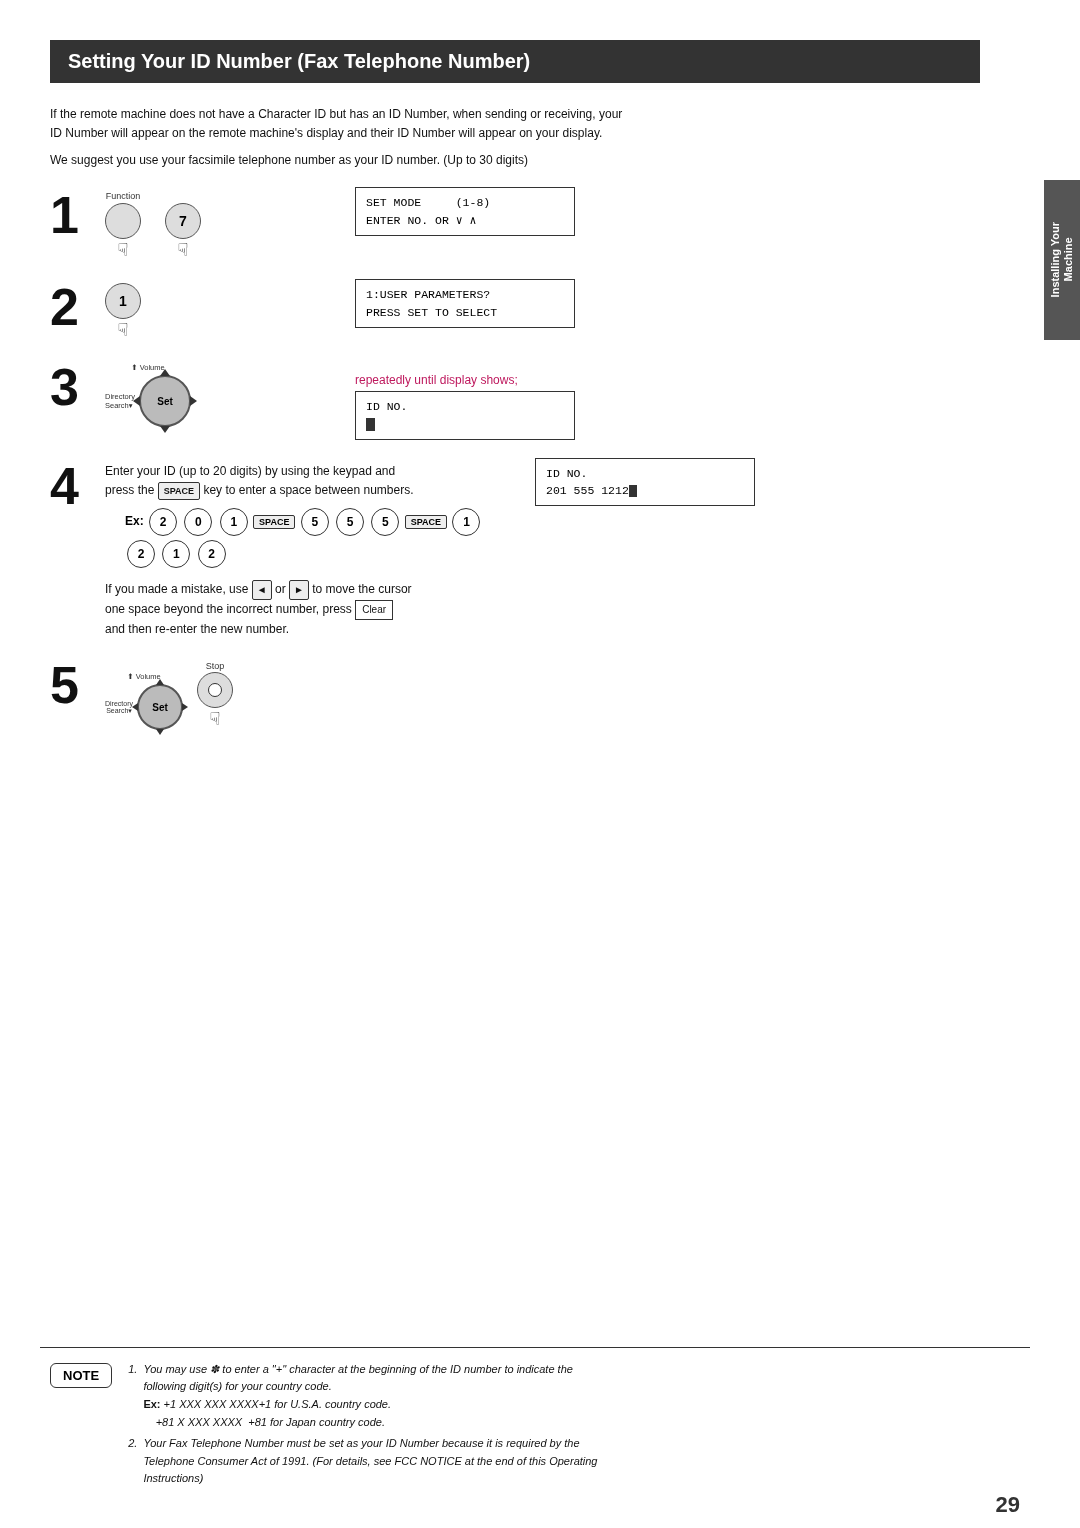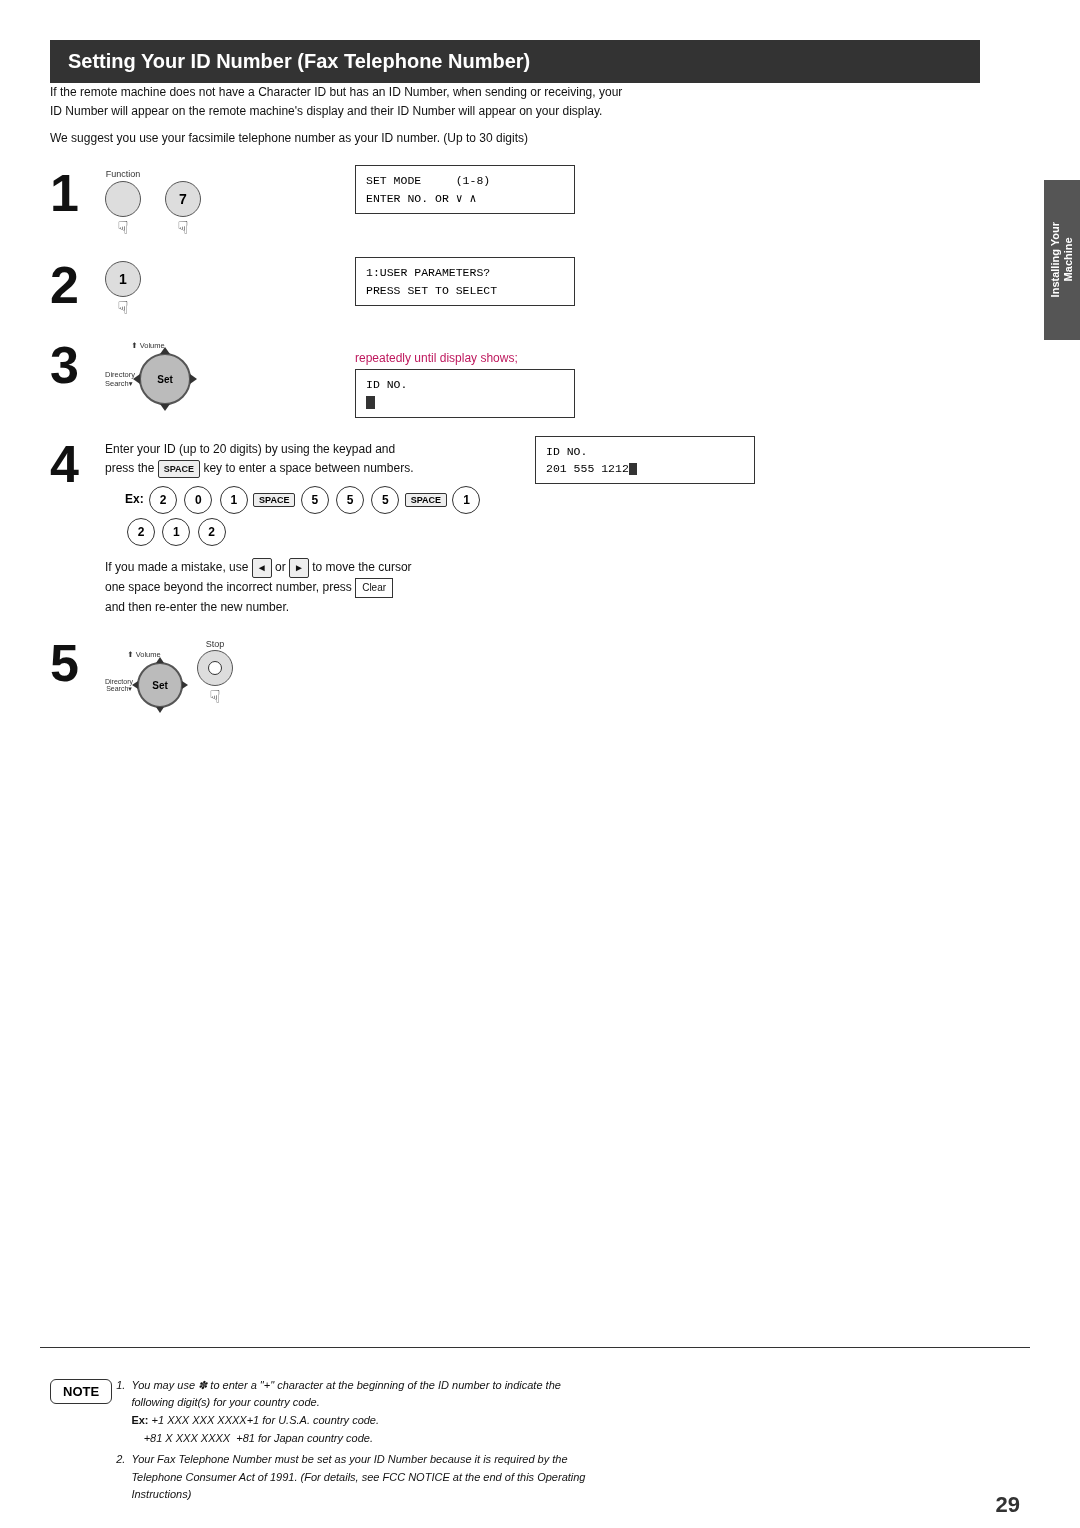--- a/index.html
+++ b/index.html
@@ -51,20 +51,21 @@
       letter-spacing: 0.5px;
     }
 
     
     .section-heading {
       background: #333333;
       color: white;
       font-size: 20px;
       font-weight: bold;
       padding: 10px 18px;
+      margin-bottom: 22px;
       display: inline-block;
       width: 100%;
     }
 
     
     .intro-text {
       font-size: 12px;
       line-height: 1.6;
       margin-bottom: 10px;
       color: #111;
@@ -196,25 +197,25 @@
       bottom: 180px;
       left: 40px;
       right: 50px;
       height: 1px;
       background: #333;
     }
 
     
     .note-section {
       position: absolute;
-      bottom: 24px;
+      bottom: 40px;
       left: 50px;
       right: 60px;
       display: flex;
-      gap: 4px;
+      gap: 16px;
       align-items: flex-start;
     }
 
     .note-box {
       border: 1.5px solid #333;
       border-radius: 6px;
       padding: 4px 12px;
       font-size: 13px;
       font-weight: bold;
       min-width: 60px;

